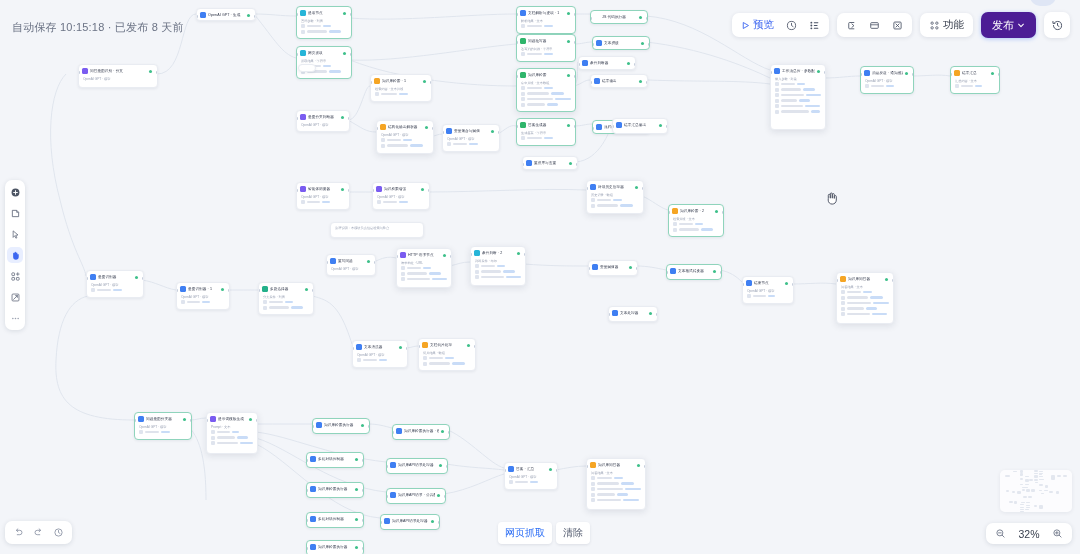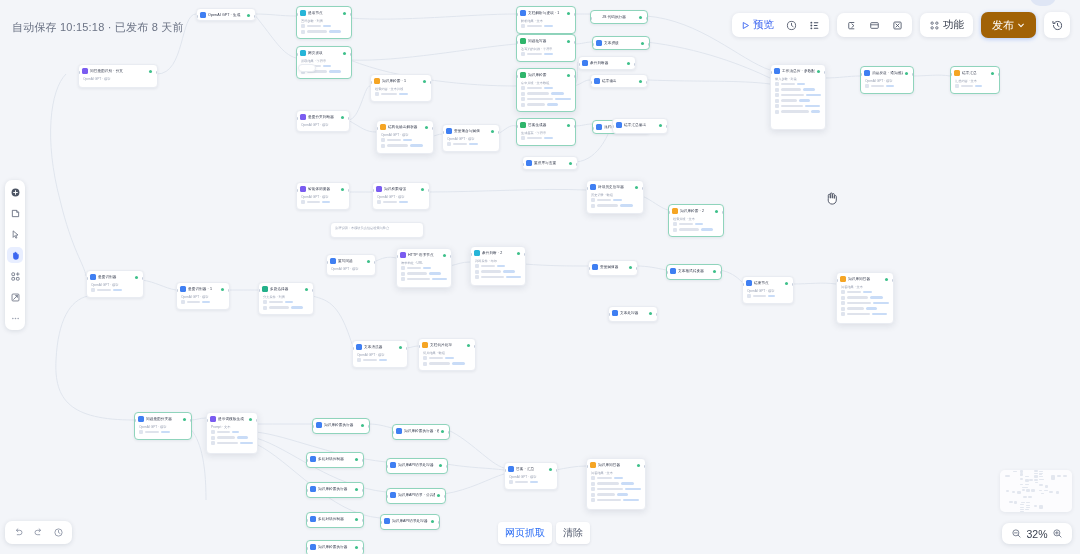--- a/index.html
+++ b/index.html
@@ -45,21 +45,21 @@
     box-shadow:0 1px 4px rgba(20,30,60,.10);padding:3px 4px;height:24px;box-sizing:border-box;
   }
   .tbtn{
     display:flex;align-items:center;justify-content:center;gap:3px;height:18px;
     padding:0 5px;border-radius:5px;cursor:pointer;color:#4b5costs;
   }
   .tbtn{color:#4b5366;}
   .tlabel{font-size:10.5px;color:#3c66f0;white-space:nowrap;}
   .tlabel.dark{color:#39404f;}
   .pubbtn{
-    display:flex;align-items:center;gap:3px;background:#a16207;color:#fff;height:26px;
+    display:flex;align-items:center;gap:3px;background:#4c1d95;color:#fff;height:26px;
     padding:0 11px;border-radius:7px;font-size:11px;cursor:pointer;
     box-shadow:0 1px 4px rgba(43,109,245,.35);
   }
   .iconbtn{
     width:26px;height:26px;border-radius:7px;background:#fff;display:flex;align-items:center;
     justify-content:center;box-shadow:0 1px 4px rgba(20,30,60,.10);cursor:pointer;color:#4b5366;
   }
 
   
   #rail{
@@ -80,21 +80,21 @@
   }
   .hbtn{width:17px;height:17px;display:flex;align-items:center;justify-content:center;color:#8b93a5;cursor:pointer;border-radius:4px;}
   #cachebar{position:absolute;left:498px;bottom:10px;display:flex;align-items:center;gap:4px;z-index:35;}
   .cbtn{
     background:#fff;border-radius:4px;box-shadow:0 1px 3px rgba(20,30,60,.10);
     font-size:10px;padding:4px 7px;cursor:pointer;white-space:nowrap;
   }
   .cbtn.blue{color:#2b6df5;}
   .cbtn.grey{color:#5b6376;}
   #zoombar{
-    position:absolute;right:8px;bottom:10px;display:flex;align-items:center;gap:0;background:#fff;
+    position:absolute;right:8px;bottom:10px;display:flex;align-items:center;gap:8px;background:#fff;
     border-radius:7px;box-shadow:0 1px 5px rgba(20,30,60,.12);padding:3px 7px;z-index:35;
   }
   .zlabel{font-size:10.5px;color:#39404f;min-width:26px;text-align:center;}
   .zbtn{width:15px;height:15px;display:flex;align-items:center;justify-content:center;color:#6b7385;cursor:pointer;}
   #minimap{
     position:absolute;right:8px;bottom:42px;width:72px;height:42px;background:rgba(255,255,255,.72);
     border-radius:5px;box-shadow:0 1px 4px rgba(20,30,60,.07);z-index:34;overflow:hidden;
   }
   #minimap .mm{position:absolute;background:#e3e7ef;border-radius:1px;}
   #grabcursor{position:absolute;left:824px;top:190px;width:16px;height:16px;z-index:20;}

